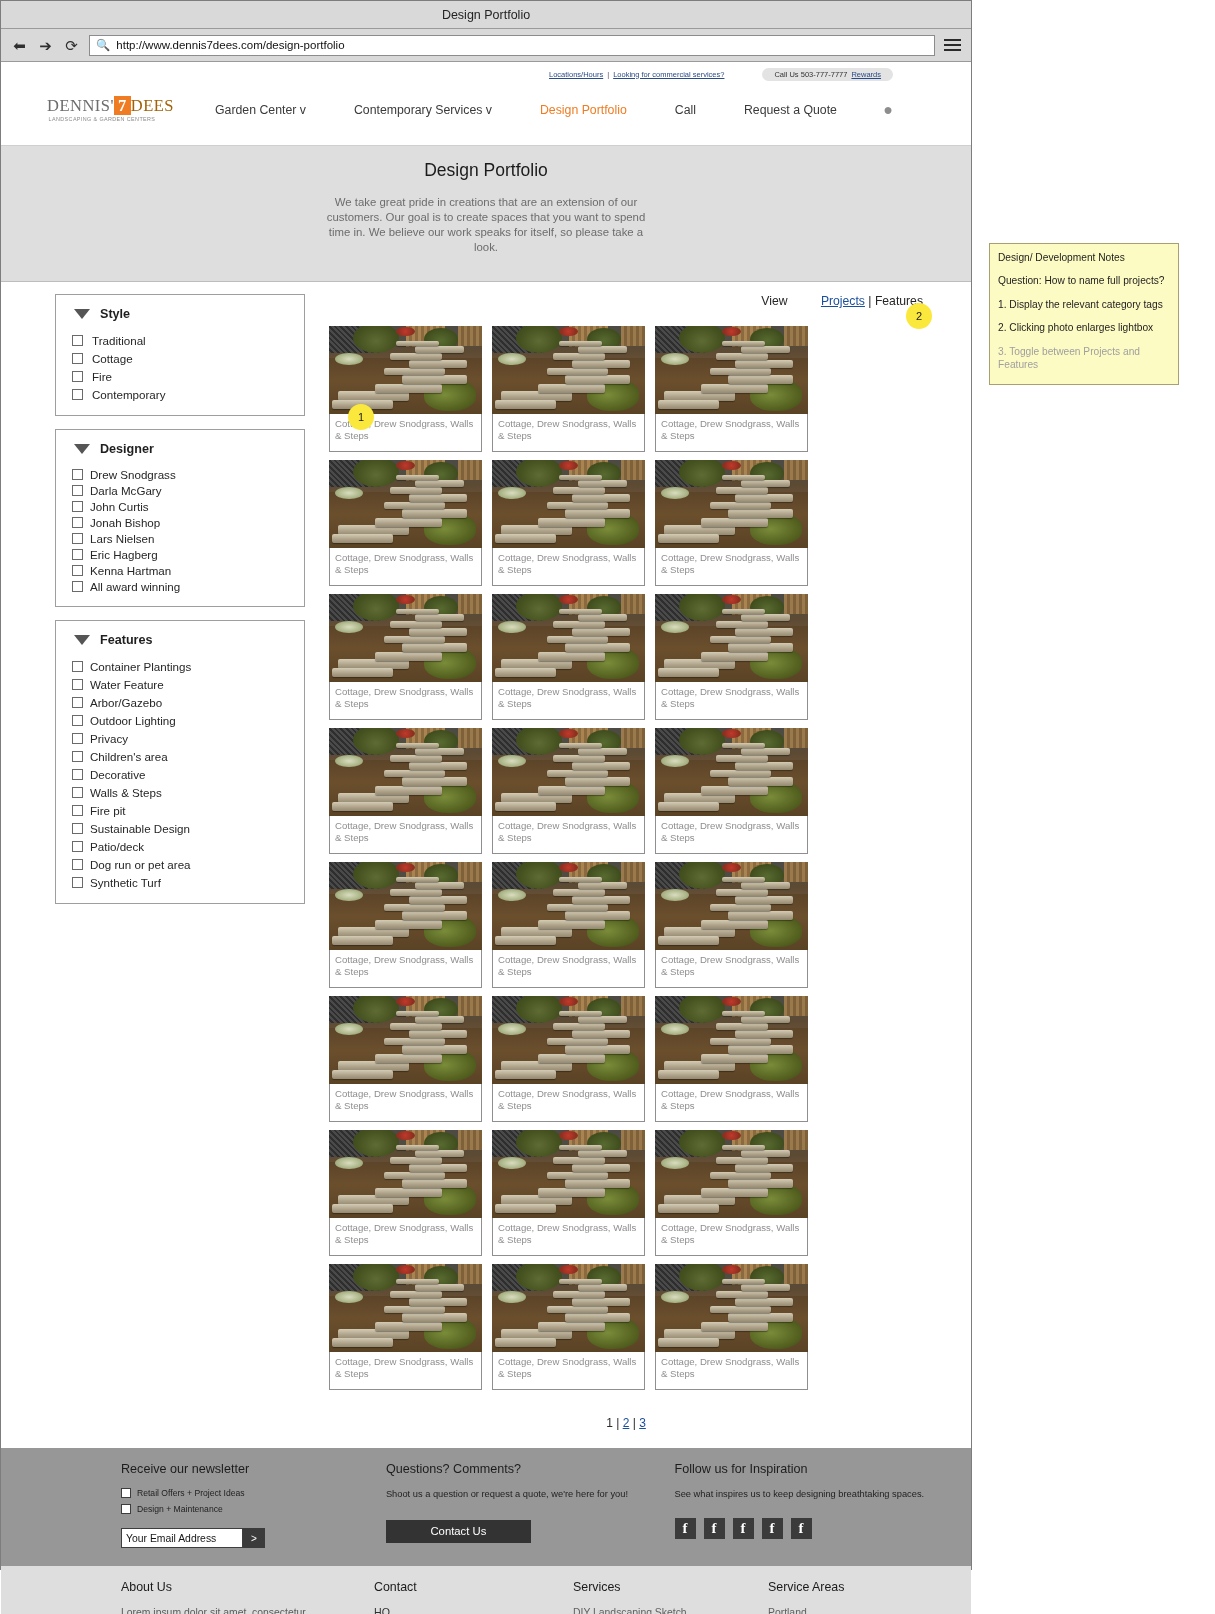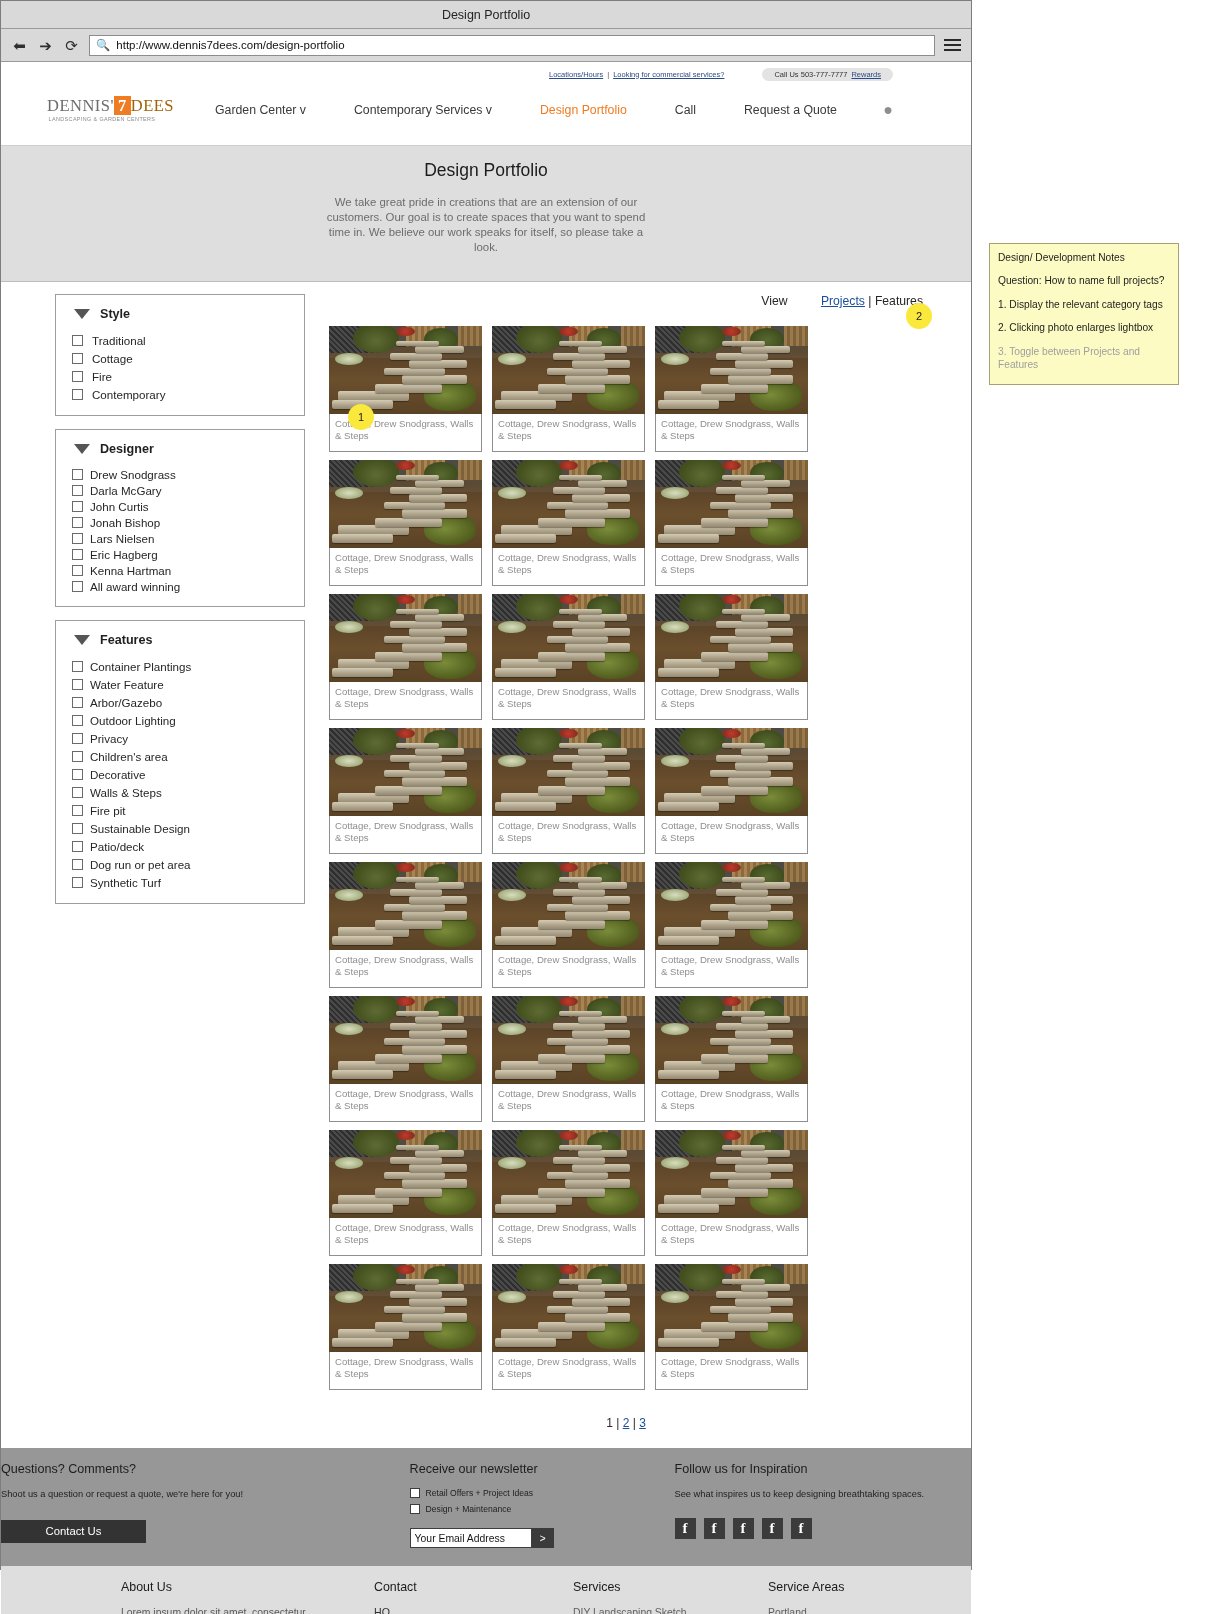--- a/index.html
+++ b/index.html
@@ -1010,40 +1010,40 @@
         <span>1</span>
         <span>|</span>
         <a>2</a>
         <span>|</span>
         <a>3</a>
       </div>
     </div>
   </div>
 
   <div class="newsletter">
-    <div class="nl-col c2">
-      <div class="nl-h">Questions? Comments?</div>
-      <div class="nl-p">Shoot us a question or request a quote, we're here for you!</div>
-      <div class="contact-btn">Contact Us</div>
-    </div>
     <div class="nl-col c1">
       <div class="nl-h">Receive our newsletter</div>
       <div class="nl-chk">
           <span class="cb"></span>
           <span>Retail Offers + Project Ideas</span>
         </div>
       <div class="nl-chk">
           <span class="cb"></span>
           <span>Design + Maintenance</span>
         </div>
       <div class="email-row">
         <div class="email-input">Your Email Address</div>
         <div class="email-go">&gt;</div>
       </div>
     </div>
+    <div class="nl-col c2">
+      <div class="nl-h">Questions? Comments?</div>
+      <div class="nl-p">Shoot us a question or request a quote, we're here for you!</div>
+      <div class="contact-btn">Contact Us</div>
+    </div>
     <div class="nl-col c3">
       <div class="nl-h">Follow us for Inspiration</div>
       <div class="nl-p">See what inspires us to keep designing breathtaking spaces.</div>
       <div class="social-row">
         <span class="fb">f</span>
         <span class="fb">f</span>
         <span class="fb">f</span>
         <span class="fb">f</span>
         <span class="fb">f</span>
       </div>

